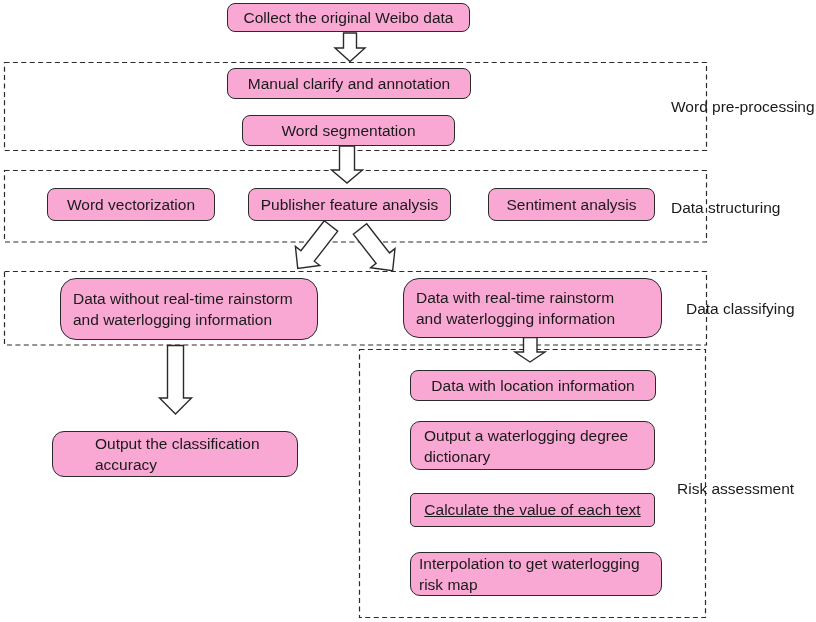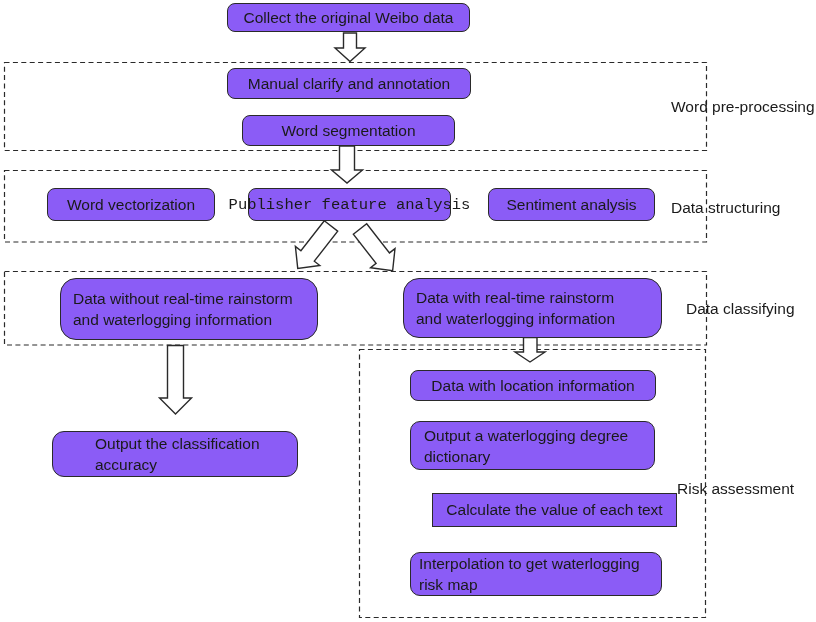--- a/index.html
+++ b/index.html
@@ -13,21 +13,21 @@
     overflow: hidden;
   }
   .layer {
     position: absolute;
     left: 0; top: 0;
     width: 816px; height: 622px;
   }
   .node {
     position: absolute;
     box-sizing: border-box;
-    background: #8b5cf6;
+    background: #f9a8d4;
     border: 1.4px solid #2a2a2a;
     display: flex;
     align-items: center;
     justify-content: center;
     text-align: center;
     font-size: 15.5px;
     line-height: 20px;
     white-space: nowrap;
     z-index: 2;
   }
@@ -81,21 +81,21 @@
   </div>
 
   <div class="node" style="left:242px; top:115px; width:213px; height:31px; border-radius:8px;">
     <span>Word segmentation</span>
   </div>
 
   <div class="node" style="left:47px; top:188px; width:168px; height:33px; border-radius:8px;">
     <span>Word vectorization</span>
   </div>
 
-  <div class="node" style="left:248px; top:188px; width:203px; height:33px; border-radius:8px;font-family:Liberation Mono, monospace;">
+  <div class="node" style="left:248px; top:188px; width:203px; height:33px; border-radius:8px;">
     <span>Publisher feature analysis</span>
   </div>
 
   <div class="node" style="left:488px; top:188px; width:167px; height:33px; border-radius:8px;">
     <span>Sentiment analysis</span>
   </div>
 
   <div class="node multi" style="left:60px; top:278px; width:258px; height:62px; border-radius:16px; padding-left:12px;">
     <span class="line">Data without real-time rainstorm</span>
     <span class="line">and waterlogging information</span>
@@ -113,21 +113,21 @@
 
   <div class="node" style="left:410px; top:370px; width:246px; height:31px; border-radius:8px;">
     <span>Data with location information</span>
   </div>
 
   <div class="node multi" style="left:410px; top:421px; width:245px; height:49px; border-radius:10px; padding-left:13px;">
     <span class="line">Output a waterlogging degree</span>
     <span class="line">dictionary</span>
   </div>
 
-  <div class="node" style="left:432px; top:493px; width:245px; height:34px; border-radius:0;">
+  <div class="node" style="left:410px; top:493px; width:245px; height:34px; border-radius:5px;text-decoration:underline;">
     <span>Calculate the value of each text</span>
   </div>
 
   <div class="node multi" style="left:410px; top:552px; width:252px; height:44px; border-radius:10px; padding-left:8px;">
     <span class="line">Interpolation to get waterlogging</span>
     <span class="line">risk map</span>
   </div>
 
   <div class="rlabel" style="left:671px; top:98px;">Word pre-processing</div>
   <div class="rlabel" style="left:671px; top:199px;">Data structuring</div>

